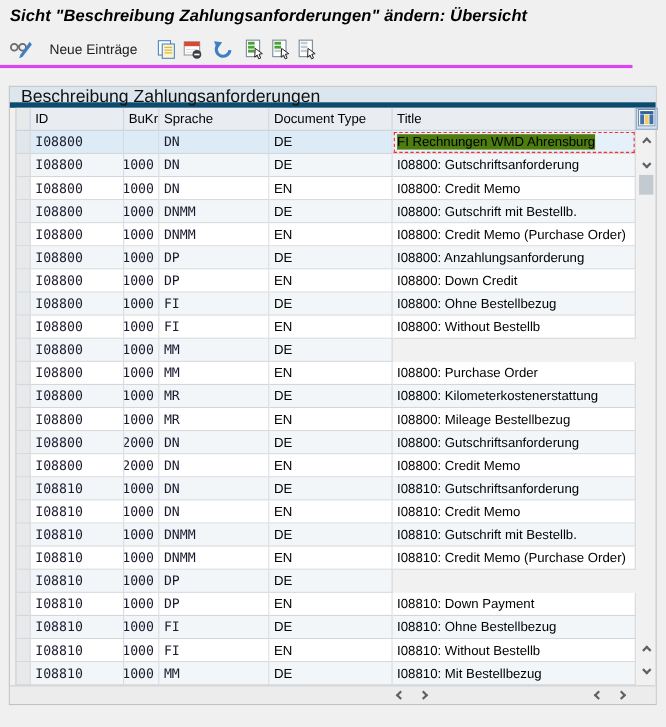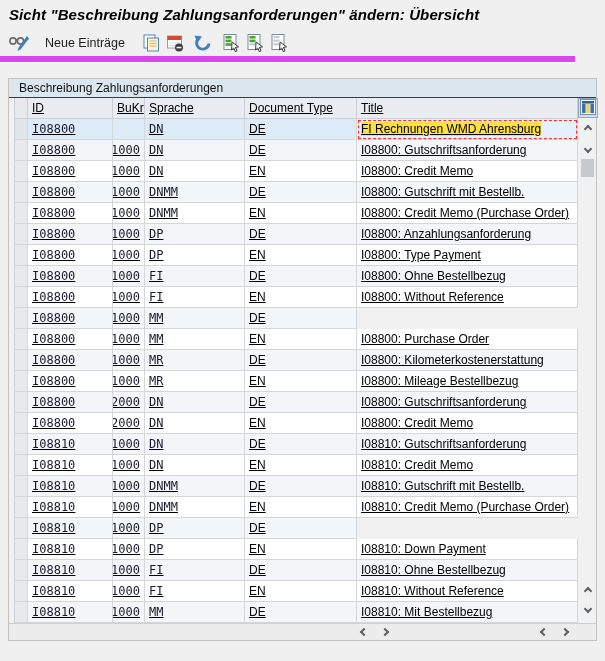--- a/index.html
+++ b/index.html
@@ -15,51 +15,50 @@
   
   .title-bar {
     position:absolute; top:6px; left:9px;
     font-size:15px; font-weight:bold; font-style:italic;
     letter-spacing:.1px;
   }
 
   
   .toolbar {
     position:absolute; top:31px; left:0; width:575px; height:31px;
-    display:flex; padding-left:7px;
-    border-bottom:6px solid #d946ef;
+    display:flex; align-items:center; padding-left:7px;
+    border-bottom:3px solid #d946ef;
     box-shadow:0 1px 0 #ffffff;
   }
   .tbtn {
     height:24px; min-width:24px;
     display:flex; align-items:center; justify-content:center;
     background:transparent; border:none; cursor:default;
   }
   .tbtn svg { display:block; }
   .btn-text { font-size:12.5px; color:#1c1c1c; padding:0 6px; }
   .ml8 { margin-left:8px; }
   .ml4 { margin-left:4px; }
 
   
   .groupbox {
     position:absolute; left:8px; top:78px; width:589px; height:563px;
     border:1px solid #c2c2c2; background:#f1f1f1;
   }
   .group-title {
     height:19px; line-height:19px; padding-left:10px;
-    font-size:12px; color:#111;
-    background:#dce6ef; border-bottom:1px solid #0c4a6e;
+    font-size:16px; color:#111;
+    background:#dce6ef; border-bottom:5px solid #0c4a6e;
   }
 
   
   .theader, .trow {
     display:grid;
     grid-template-columns:14px 85px 32px 100px 112px 221px;
     height:21px;
-    text-decoration:underline;
   }
   .tablewrap { position:absolute; left:5px; top:19px; width:564px; }
   .cell {
     border-right:1px solid #d4d7da; border-bottom:1px solid #d4d7da;
     font-size:12px; display:flex; align-items:center;
     padding:0 4px; white-space:nowrap; overflow:hidden;
     background:#ffffff; height:21px;
   }
   .theader .cell {
     background:#e9edf1; border-color:#c8cfd6; color:#000;
@@ -68,21 +67,21 @@
   .mono { font-family:"DejaVu Sans Mono", monospace; font-size:12px; color:#1a1a2e; }
   .c-bukr { justify-content:flex-end; }
   .sel { background:#e7e9eb !important; padding:0; }
   .trow:nth-child(even) .cell:not(.sel) { background:#f2f6f9; }
   .trow.selected .cell { background:#ddebf7; }
   .trow.selected .sel { background:#e0e6ec !important; }
   .c-title.focus {
     outline:1px dashed #ff2a2a; outline-offset:-2px;
     background:#e4f1fb !important;
   }
-  .hl { background:#fde047; }
+  .hl { background:#4d7c0f; }
 
   
   .chev { display:block; width:6px; height:6px;
     border-left:2px solid #5d6266; border-bottom:2px solid #5d6266; }
   .chev.up    { transform:rotate(135deg); }
   .chev.down  { transform:rotate(-45deg); }
   .chev.left  { transform:rotate(45deg); }
   .chev.right { transform:rotate(-135deg); }
   .sbtn { position:absolute; width:16px; height:16px; background:transparent; border:none;
     display:flex; align-items:center; justify-content:center; }
@@ -262,41 +261,41 @@
             <span>I08800: Anzahlungsanforderung</span>
           </div>
         </div>
         <div class="trow">
           <div class="cell sel"></div>
           <div class="cell mono c-id">I08800</div>
           <div class="cell mono c-bukr">1000</div>
           <div class="cell mono c-doctype">DP</div>
           <div class="cell c-sprache">EN</div>
           <div class="cell c-title">
-            <span>I08800: Type Payment</span>
+            <span>I08800: Down Credit</span>
           </div>
         </div>
         <div class="trow">
           <div class="cell sel"></div>
           <div class="cell mono c-id">I08800</div>
           <div class="cell mono c-bukr">1000</div>
           <div class="cell mono c-doctype">FI</div>
           <div class="cell c-sprache">DE</div>
           <div class="cell c-title">
             <span>I08800: Ohne Bestellbezug</span>
           </div>
         </div>
         <div class="trow">
           <div class="cell sel"></div>
           <div class="cell mono c-id">I08800</div>
           <div class="cell mono c-bukr">1000</div>
           <div class="cell mono c-doctype">FI</div>
           <div class="cell c-sprache">EN</div>
           <div class="cell c-title">
-            <span>I08800: Without Reference</span>
+            <span>I08800: Without Bestellb</span>
           </div>
         </div>
         <div class="trow">
           <div class="cell sel"></div>
           <div class="cell mono c-id">I08800</div>
           <div class="cell mono c-bukr">1000</div>
           <div class="cell mono c-doctype">MM</div>
           <div class="cell c-sprache">DE</div>
         </div>
         <div class="trow">
@@ -416,21 +415,21 @@
             <span>I08810: Ohne Bestellbezug</span>
           </div>
         </div>
         <div class="trow">
           <div class="cell sel"></div>
           <div class="cell mono c-id">I08810</div>
           <div class="cell mono c-bukr">1000</div>
           <div class="cell mono c-doctype">FI</div>
           <div class="cell c-sprache">EN</div>
           <div class="cell c-title">
-            <span>I08810: Without Reference</span>
+            <span>I08810: Without Bestellb</span>
           </div>
         </div>
         <div class="trow">
           <div class="cell sel"></div>
           <div class="cell mono c-id">I08810</div>
           <div class="cell mono c-bukr">1000</div>
           <div class="cell mono c-doctype">MM</div>
           <div class="cell c-sprache">DE</div>
           <div class="cell c-title">
             <span>I08810: Mit Bestellbezug</span>

